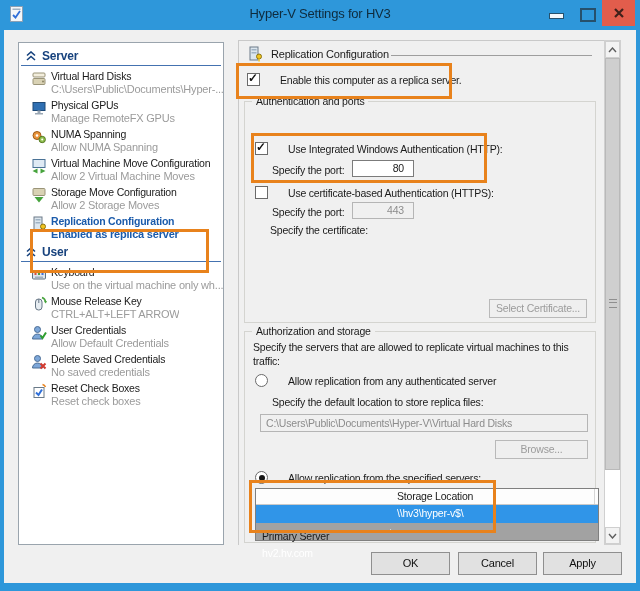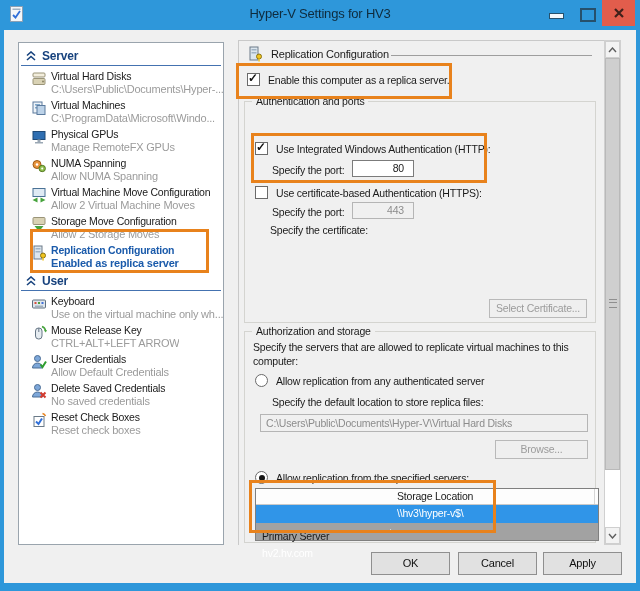--- a/index.html
+++ b/index.html
@@ -22,21 +22,21 @@
   .sect-label{font-size:12px;font-weight:bold;color:#17427d;}
   .sb-item{display:flex;gap:4px;padding:1px 0 2px 10px;cursor:default;}
   .sb-icon{flex:none;width:16px;height:16px;margin-top:1px;}
   .sb-title{font-size:10.5px;color:#1a1a1a;line-height:13px;white-space:nowrap;overflow:hidden;}
   .sb-sub{font-size:11px;color:#9b9b9b;line-height:13px;white-space:nowrap;overflow:hidden;}
   .sb-item.selected .sb-title,.sb-item.selected .sb-sub{color:#1b5bab;font-weight:bold;}
   
   .pane{position:absolute;left:238px;top:40px;width:366px;height:505px;background:#f0f0f0;border-top:1px solid #c9c9c9;border-left:1px solid #c9c9c9;box-sizing:border-box;font-size:10.5px;color:#1a1a1a;}
   .pane-head{position:absolute;left:8px;top:5px;display:flex;align-items:center;gap:8px;font-size:11px;}
   .pane-rule{position:absolute;left:152px;right:12px;top:14px;height:1px;background:#9e9e9e;}
-  .row{display:flex;align-items:center;gap:8px;}
+  .row{display:flex;align-items:center;gap:20px;}
   .cb{flex:none;width:11px;height:11px;background:#fff;border:1px solid #6a6a6a;position:relative;}
   .cb.checked::after{content:"\2713";position:absolute;left:0px;top:-3px;font-size:12px;font-weight:bold;color:#101010;}
   .radio{flex:none;width:11px;height:11px;background:#fff;border:1px solid #6a6a6a;border-radius:50%;position:relative;}
   .radio.checked::after{content:"";position:absolute;left:2.5px;top:2.5px;width:6px;height:6px;border-radius:50%;background:#161616;}
   .enable-row{position:absolute;left:8px;top:32px;}
   .group{position:absolute;left:5px;width:352px;border:1px solid #d4d4d0;box-sizing:border-box;}
   .group-label{position:absolute;left:7px;top:-7px;background:#f0f0f0;padding:0 4px;font-size:10.5px;}
   .g1{top:60px;height:222px;}
   .g2{top:290px;height:212px;}
   .desc{position:absolute;left:8px;top:9px;width:344px;line-height:13.5px;}
@@ -112,32 +112,20 @@
           <rect x="2" y="2" width="12" height="4" rx="1" fill="#f3eedd" stroke="#9a9478"></rect>
           <rect x="2" y="7.5" width="12" height="6" rx="1" fill="#d9d2b4" stroke="#9a9478"></rect>
           <circle cx="12" cy="10.5" r="1" fill="#8a8466"></circle>
         </svg>
       <div>
           <div class="sb-title">Virtual Hard Disks</div>
       <div class="sb-sub">C:\Users\Public\Documents\Hyper-...</div>
         </div>
     </div>
 
-    <div class="sb-item">
-      <svg class="sb-icon" viewBox="0 0 16 16">
-          <rect x="2" y="2" width="9" height="11" fill="#eef3f8" stroke="#5b7a9d"></rect>
-          <rect x="4" y="4" width="5" height="1.5" fill="#7fa8cc"></rect>
-          <rect x="4" y="7" width="5" height="1.5" fill="#7fa8cc"></rect>
-          <rect x="6" y="5.5" width="8" height="9" fill="#bcd2e8" stroke="#5b7a9d"></rect>
-        </svg>
-      <div>
-          <div class="sb-title">Virtual Machines</div>
-      <div class="sb-sub">C:\ProgramData\Microsoft\Windo...</div>
-        </div>
-    </div>
 
     <div class="sb-item">
       <svg class="sb-icon" viewBox="0 0 16 16">
           <rect x="2" y="2.5" width="12" height="8" fill="#2f6fb2" stroke="#1f4a77"></rect>
           <rect x="6.5" y="10.5" width="3" height="2.5" fill="#9aa7b4"></rect>
           <rect x="4" y="13" width="8" height="1.5" fill="#9aa7b4"></rect>
         </svg>
       <div>
           <div class="sb-title">Physical GPUs</div>
       <div class="sb-sub">Manage RemoteFX GPUs</div>
@@ -301,21 +289,21 @@
       </div>
       <div style="position:absolute;left:27px;top:104px;" class="lbl">Specify the port:</div>
       <div class="field num f-off" style="position:absolute;left:107px;top:100px;width:62px;height:17px;"><span>443</span></div>
 
       <div style="position:absolute;left:25px;top:122px;" class="lbl">Specify the certificate:</div>
       <div class="push disabled" style="position:absolute;left:244px;top:197px;width:98px;height:19px;">Select Certificate...</div>
     </div>
 
     <div class="group g2">
       <span class="group-label">Authorization and storage</span>
-      <div class="desc" style="width:320px;">Specify the servers that are allowed to replicate virtual machines to this computer:</div>
+      <div class="desc" style="width:320px;">Specify the servers that are allowed to replicate virtual machines to this traffic:</div>
 
       <div class="row" style="position:absolute;left:10px;top:42px;">
         <span class="radio"></span>
         <span class="lbl">Allow replication from any authenticated server</span>
       </div>
       <div style="position:absolute;left:27px;top:64px;" class="lbl">Specify the default location to store replica files:</div>
       <div class="field f-off" style="position:absolute;left:15px;top:82px;width:328px;height:18px;padding:1px 0 0 5px;white-space:nowrap;overflow:hidden;"><span>C:\Users\Public\Documents\Hyper-V\Virtual Hard Disks</span></div>
       <div class="push disabled" style="position:absolute;left:250px;top:108px;width:93px;height:19px;">Browse...</div>
 
       <div class="row" style="position:absolute;left:10px;top:139px;">

